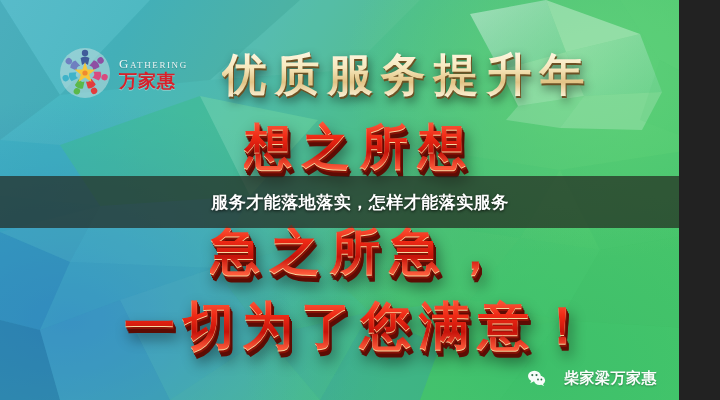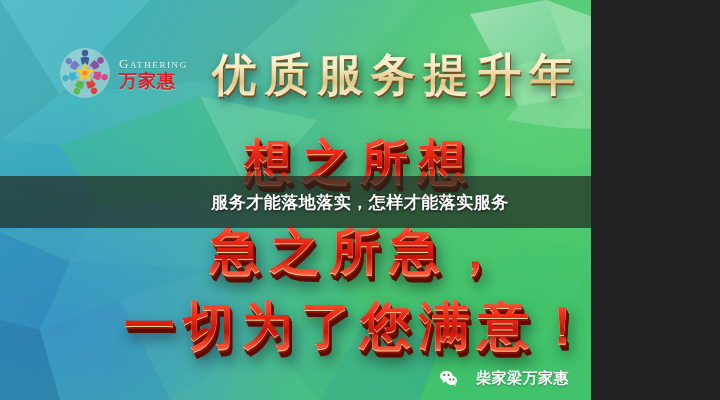--- a/index.html
+++ b/index.html
@@ -1,21 +1,21 @@
 <!DOCTYPE html>
 <html lang="zh"><head>
 <meta charset="utf-8">
 <title>万家惠 优质服务提升年</title>
 <style>
   html,body{margin:0;padding:0;background:#222;}
   *{box-sizing:border-box;}
 
   .stage{
     position:relative;
-    width:591px;height:400px;
+    width:679px;height:400px;
     overflow:hidden;
     font-family:"Liberation Sans","DejaVu Sans",sans-serif;
     background:#4fbf6e;
   }
 
   
   .bg-base{
     position:absolute;inset:0;
     background:
       radial-gradient(ellipse 60% 75% at 88% 18%, #5fd07a 0%, rgba(95,208,122,0) 62%),
@@ -62,21 +62,21 @@
     font-family:"DejaVu Sans","Liberation Sans",sans-serif;
     font-size:18px;font-weight:700;
     letter-spacing:1px;
     color:#d9202a;
     text-shadow:0 1px 0 rgba(255,255,255,.35);
     white-space:nowrap;
   }
 
   
   .headline{
-    position:absolute;left:212px;top:44px;
+    position:absolute;left:222px;top:44px;
     width:370px;height:62px;
     display:flex;align-items:center;justify-content:center;
   }
   .headline .t{
     font-family:"DejaVu Sans","Liberation Sans",sans-serif;
     font-size:45px;font-weight:700;
     letter-spacing:8px;
     white-space:nowrap;
     color:#f6ebc8;
     background:linear-gradient(180deg,#fffaea 4%,#f7e8bd 38%,#e2c384 62%,#fdf4da 88%);
@@ -97,21 +97,21 @@
     color:#e02213;
     background:linear-gradient(180deg,#ff6a4a 2%,#ef2a15 34%,#c7130a 58%,#ff5c3c 84%,#d8200f 100%);
     -webkit-background-clip:text;background-clip:text;
     -webkit-text-fill-color:transparent;
     filter:
       drop-shadow(0 1px 0 #f7d9a0)
       drop-shadow(1px 2px 0 #8a1206)
       drop-shadow(2px 4px 0 #5d0c04)
       drop-shadow(3px 6px 7px rgba(0,0,0,.40));
   }
-  .s-line1{left:180px;top:131px;width:360px;height:62px;align-items:center;}
+  .s-line1{left:180px;top:116px;width:360px;height:62px;align-items:center;}
   .s-line1 .t{font-size:48px;letter-spacing:10px;}
   .s-line2{left:150px;top:218px;width:420px;height:66px;}
   .s-line2 .t{font-size:50px;letter-spacing:10px;}
   .s-line3{left:70px;top:292px;width:580px;height:68px;}
   .s-line3 .t{font-size:51px;letter-spacing:8px;}
 
   
   .caption-band{
     position:absolute;left:0;top:176px;width:720px;height:52px;
     background:rgba(34,38,30,.70);

